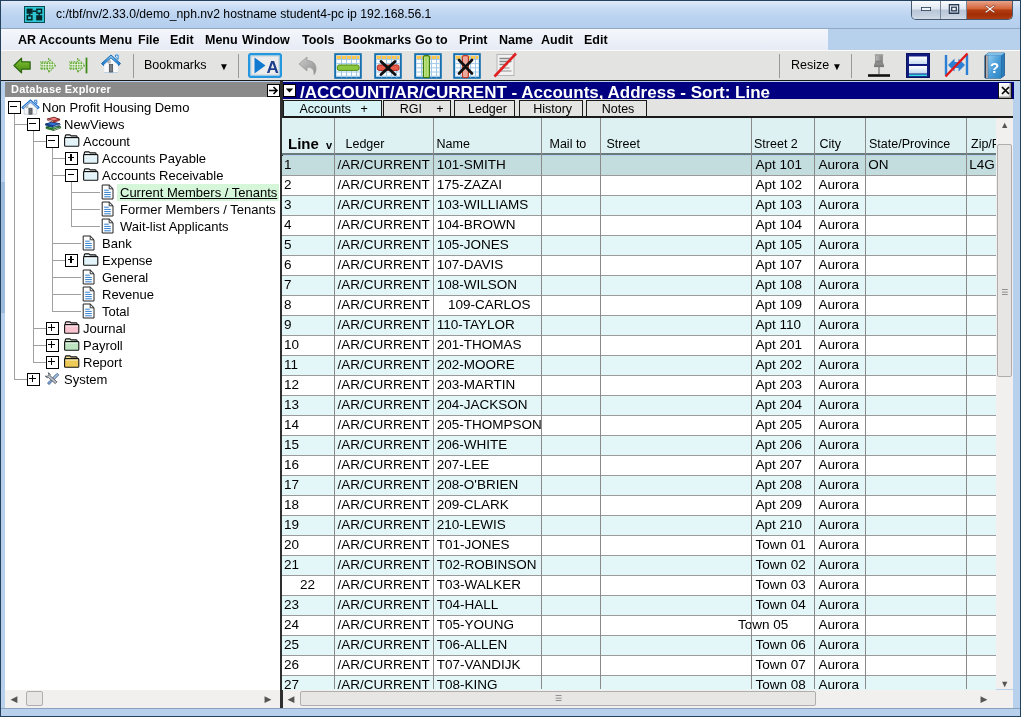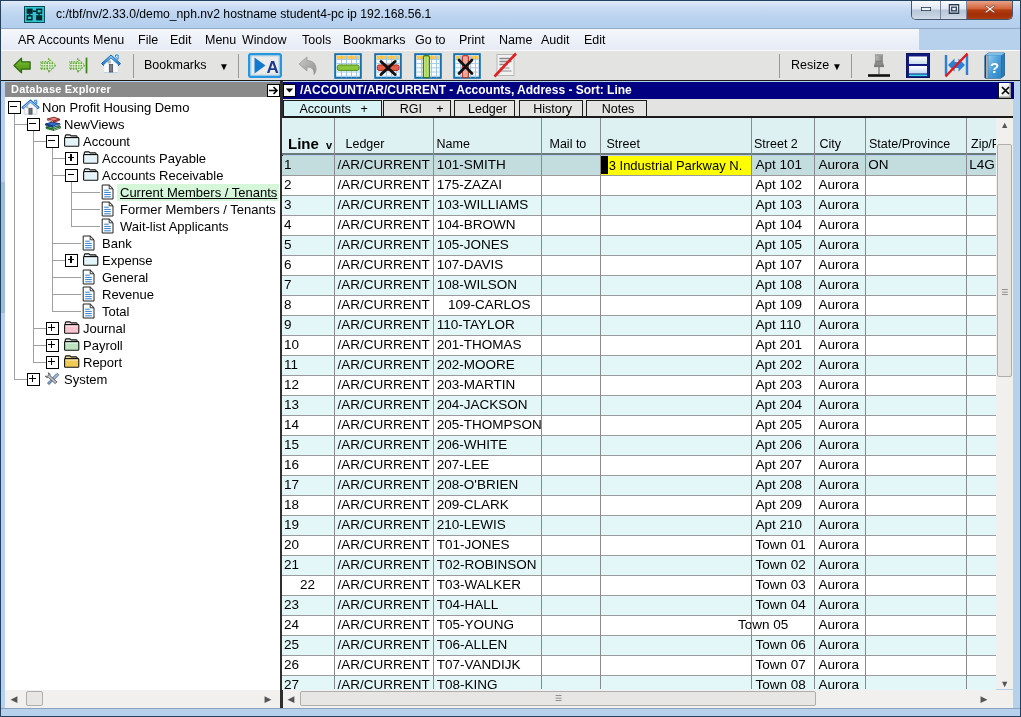--- a/index.html
+++ b/index.html
@@ -6,35 +6,35 @@
 .a { position:absolute; }
 #frame { position:absolute; inset:0; border:1px solid #24415e; z-index:50; pointer-events:none; }
 #titlebar { position:absolute; left:1px; top:1px; width:1019px; height:27px;
   background:linear-gradient(180deg,#dfeaf8 0%,#c6daf3 30%,#b9d2ef 65%,#b4cfee 100%); }
 #titleline { position:absolute; left:1px; top:28px; width:1019px; height:1px; background:#93a8c2; }
 #title { position:absolute; left:56px; top:7px; font-size:12.2px; color:#000; }
 #winbtns { position:absolute; left:911px; top:1px; width:102px; height:19px; display:flex;
   border:1px solid #46586c; border-top:none; border-radius:0 0 5px 5px; overflow:hidden; z-index:60; }
 .wb { height:100%; position:relative; background:linear-gradient(180deg,#fafcfe 0%,#dfe7f2 45%,#b9c6d8 50%,#c4d0de 80%,#d2dce8 100%); border-right:1px solid #76879c; }
 .wb svg { position:absolute; left:50%; top:45%; transform:translate(-50%,-50%); }
-#menubar { position:absolute; left:1px; top:29px; width:918px; height:21px;
-  background:linear-gradient(180deg,#f4f6fb 0%,#e6ebf5 100%); }
+#menubar { position:absolute; left:1px; top:29px; width:827px; height:21px;
+  background:linear-gradient(180deg,#f4f6fb 0%,#e6ebf5 100%);font-weight:bold; }
 #menubar span { position:absolute; top:4px; font-size:12.5px; color:#000; }
 #toolbar { position:absolute; left:1px; top:50px; width:1019px; height:31px; background:#e3e3e1;
   border-top:1px solid #fbfbfb; border-bottom:1px solid #1a1a1a; }
 .tsep { position:absolute; width:1px; height:24px; top:54px; background:#999; }
 .tlab { position:absolute; font-size:12.5px; color:#000; top:58px; }
 #dbehead { position:absolute; left:5px; top:81.6px; width:274.5px; height:15.6px; background:#8a8a8a; }
 #dbehead .t { position:absolute; left:6px; top:1.5px; color:#fff; font-weight:bold; font-size:11px; letter-spacing:0.2px; }
 .sqbtn { position:absolute; background:#fff; border:1.2px solid #000; width:13.5px; height:13.5px; color:#000; z-index:5; }
 .sqbtn svg { position:absolute; left:0; top:0; display:block; }
 #treebg { position:absolute; left:5px; top:97px; width:274.5px; height:592.5px; background:#fff; overflow:hidden; }
 #divider { position:absolute; left:279.5px; top:81px; width:3px; height:627px; background:#2e2e2e; }
 #navy { position:absolute; left:282.5px; top:81.8px; width:731px; height:17.5px; background:#000080; }
-#navy .t { position:absolute; left:17.5px; top:1.5px; color:#fff; font-weight:bold; font-size:12px; white-space:nowrap; }
+#navy .t { position:absolute; left:17.5px; top:1.5px; color:#fff; font-weight:bold; font-size:17px; white-space:nowrap; }
 #tabbar { position:absolute; left:282.5px; top:99.3px; width:730.5px; height:17.1px; background:#e3e3e1; }
 #tabline { position:absolute; left:282.5px; top:116.4px; width:730.5px; height:1.3px; background:#1a1a1a; }
 .tab { position:absolute; top:0.5px; height:17px; border:1px solid #1a1a1a; background:#e4e4e2; font-size:12.5px; color:#000; }
 .tab span { position:absolute; top:1.5px; }
 .tab.active { background:#d8f3f5; }
 #ghead { position:absolute; left:282px; top:117.6px; width:714.3px; height:37.9px; background:#ddf1f3; border-bottom:2px solid #6b7b7b; }
 #ghead .h { position:absolute; bottom:2px; font-size:12.5px; color:#000; white-space:nowrap; }
 #grows { position:absolute; left:282px; top:155.5px; width:714.3px; height:534px; overflow:hidden; }
 .trow { position:absolute; left:0; width:714.3px; height:20px; border-bottom:1px solid #9b9b9b; }
 .trow span { position:absolute; top:1.5px; font-size:13.5px; color:#000; white-space:nowrap; }
@@ -760,24 +760,20 @@
       <span style="left:473.5px">Town 07</span>
       <span style="left:536.5px">Aurora</span>
     </div>
 <div class="trow rowodd" style="top:520px">
       <span style="left:2px">27</span>
       <span style="left:55.5px">/AR/CURRENT</span>
       <span style="left:154.8px">T08-KING</span>
       <span style="left:473.5px">Town 08</span>
       <span style="left:536.5px">Aurora</span>
     </div>
-<div id="yellow" style="left:318.7px;top:0px;width:150.79999999999995px;height:19.5px">
-      <div class="cur"></div>
-      <div class="txt">3 Industrial Parkway N.</div>
-    </div>
 </div>
 <div class="vline" style="left:334.0px"></div>
 <div class="vline" style="left:433.3px"></div>
 <div class="vline" style="left:540.7px"></div>
 <div class="vline" style="left:600.2px"></div>
 <div class="vline" style="left:751.0px"></div>
 <div class="vline" style="left:814.0px"></div>
 <div class="vline" style="left:864.7px"></div>
 <div class="vline" style="left:965.8px"></div>
 <div class="sb a" style="left:996.3px;top:117.6px;width:17.2px;height:571.9px"></div>

